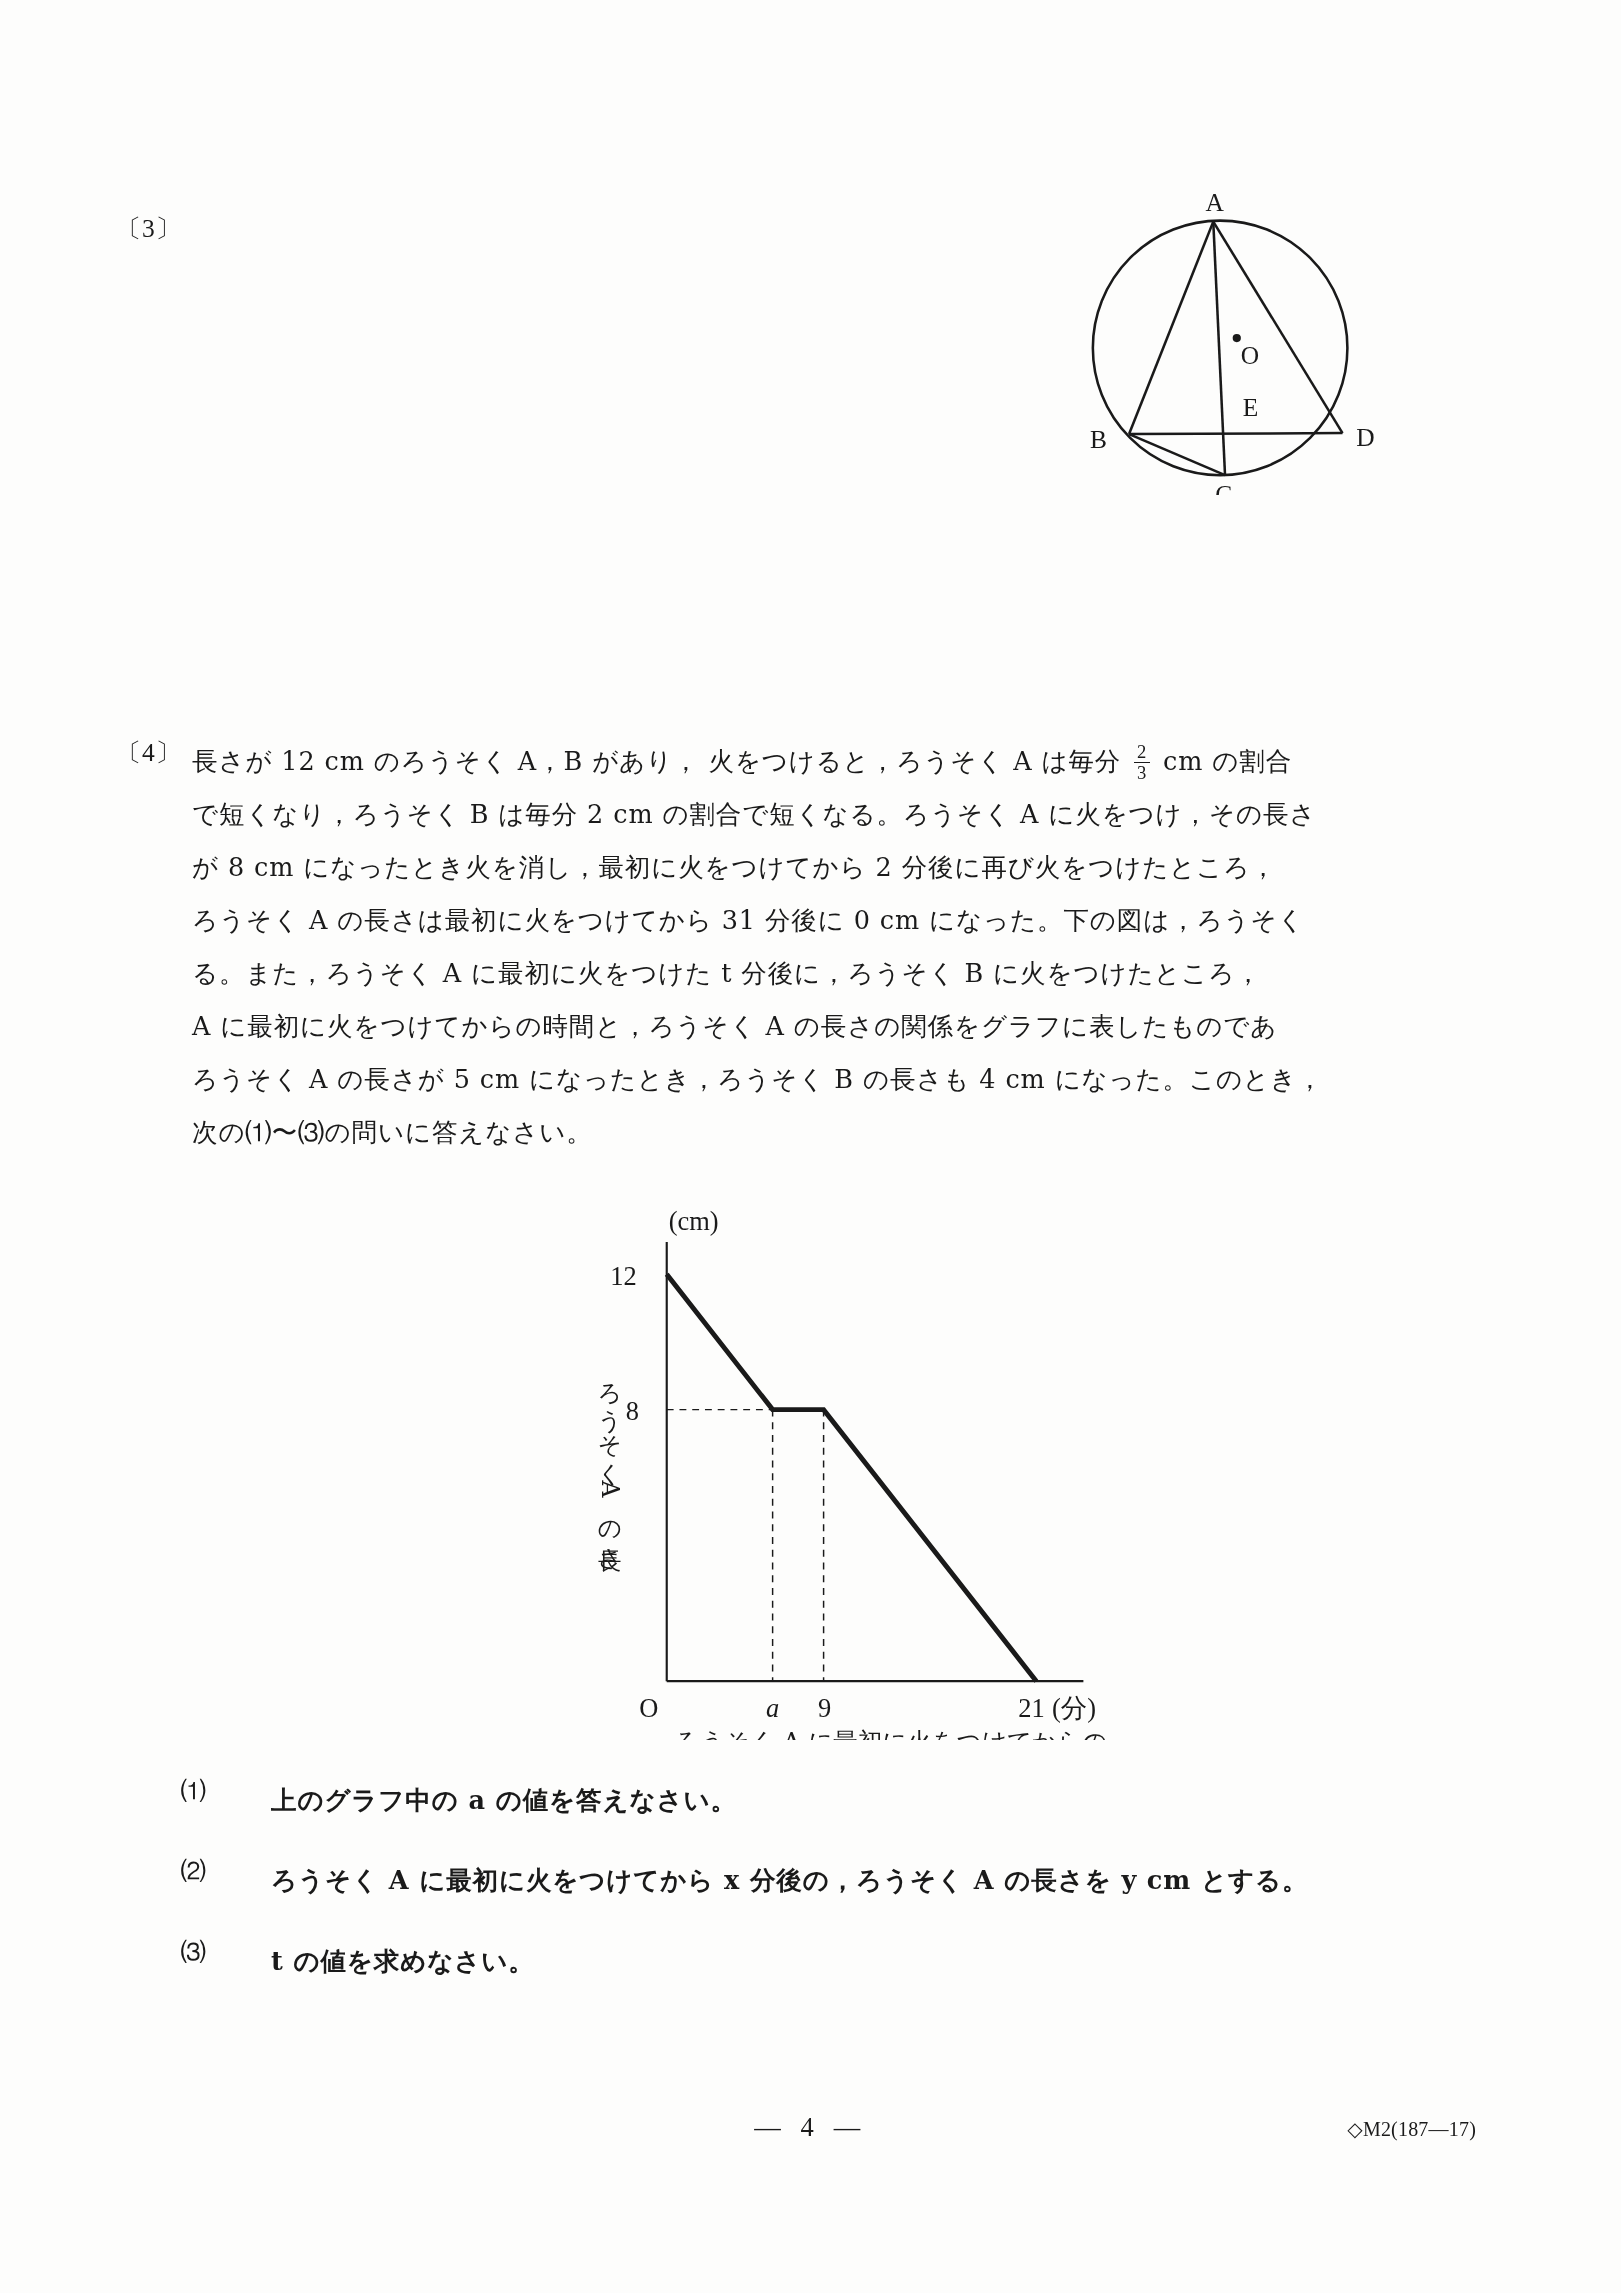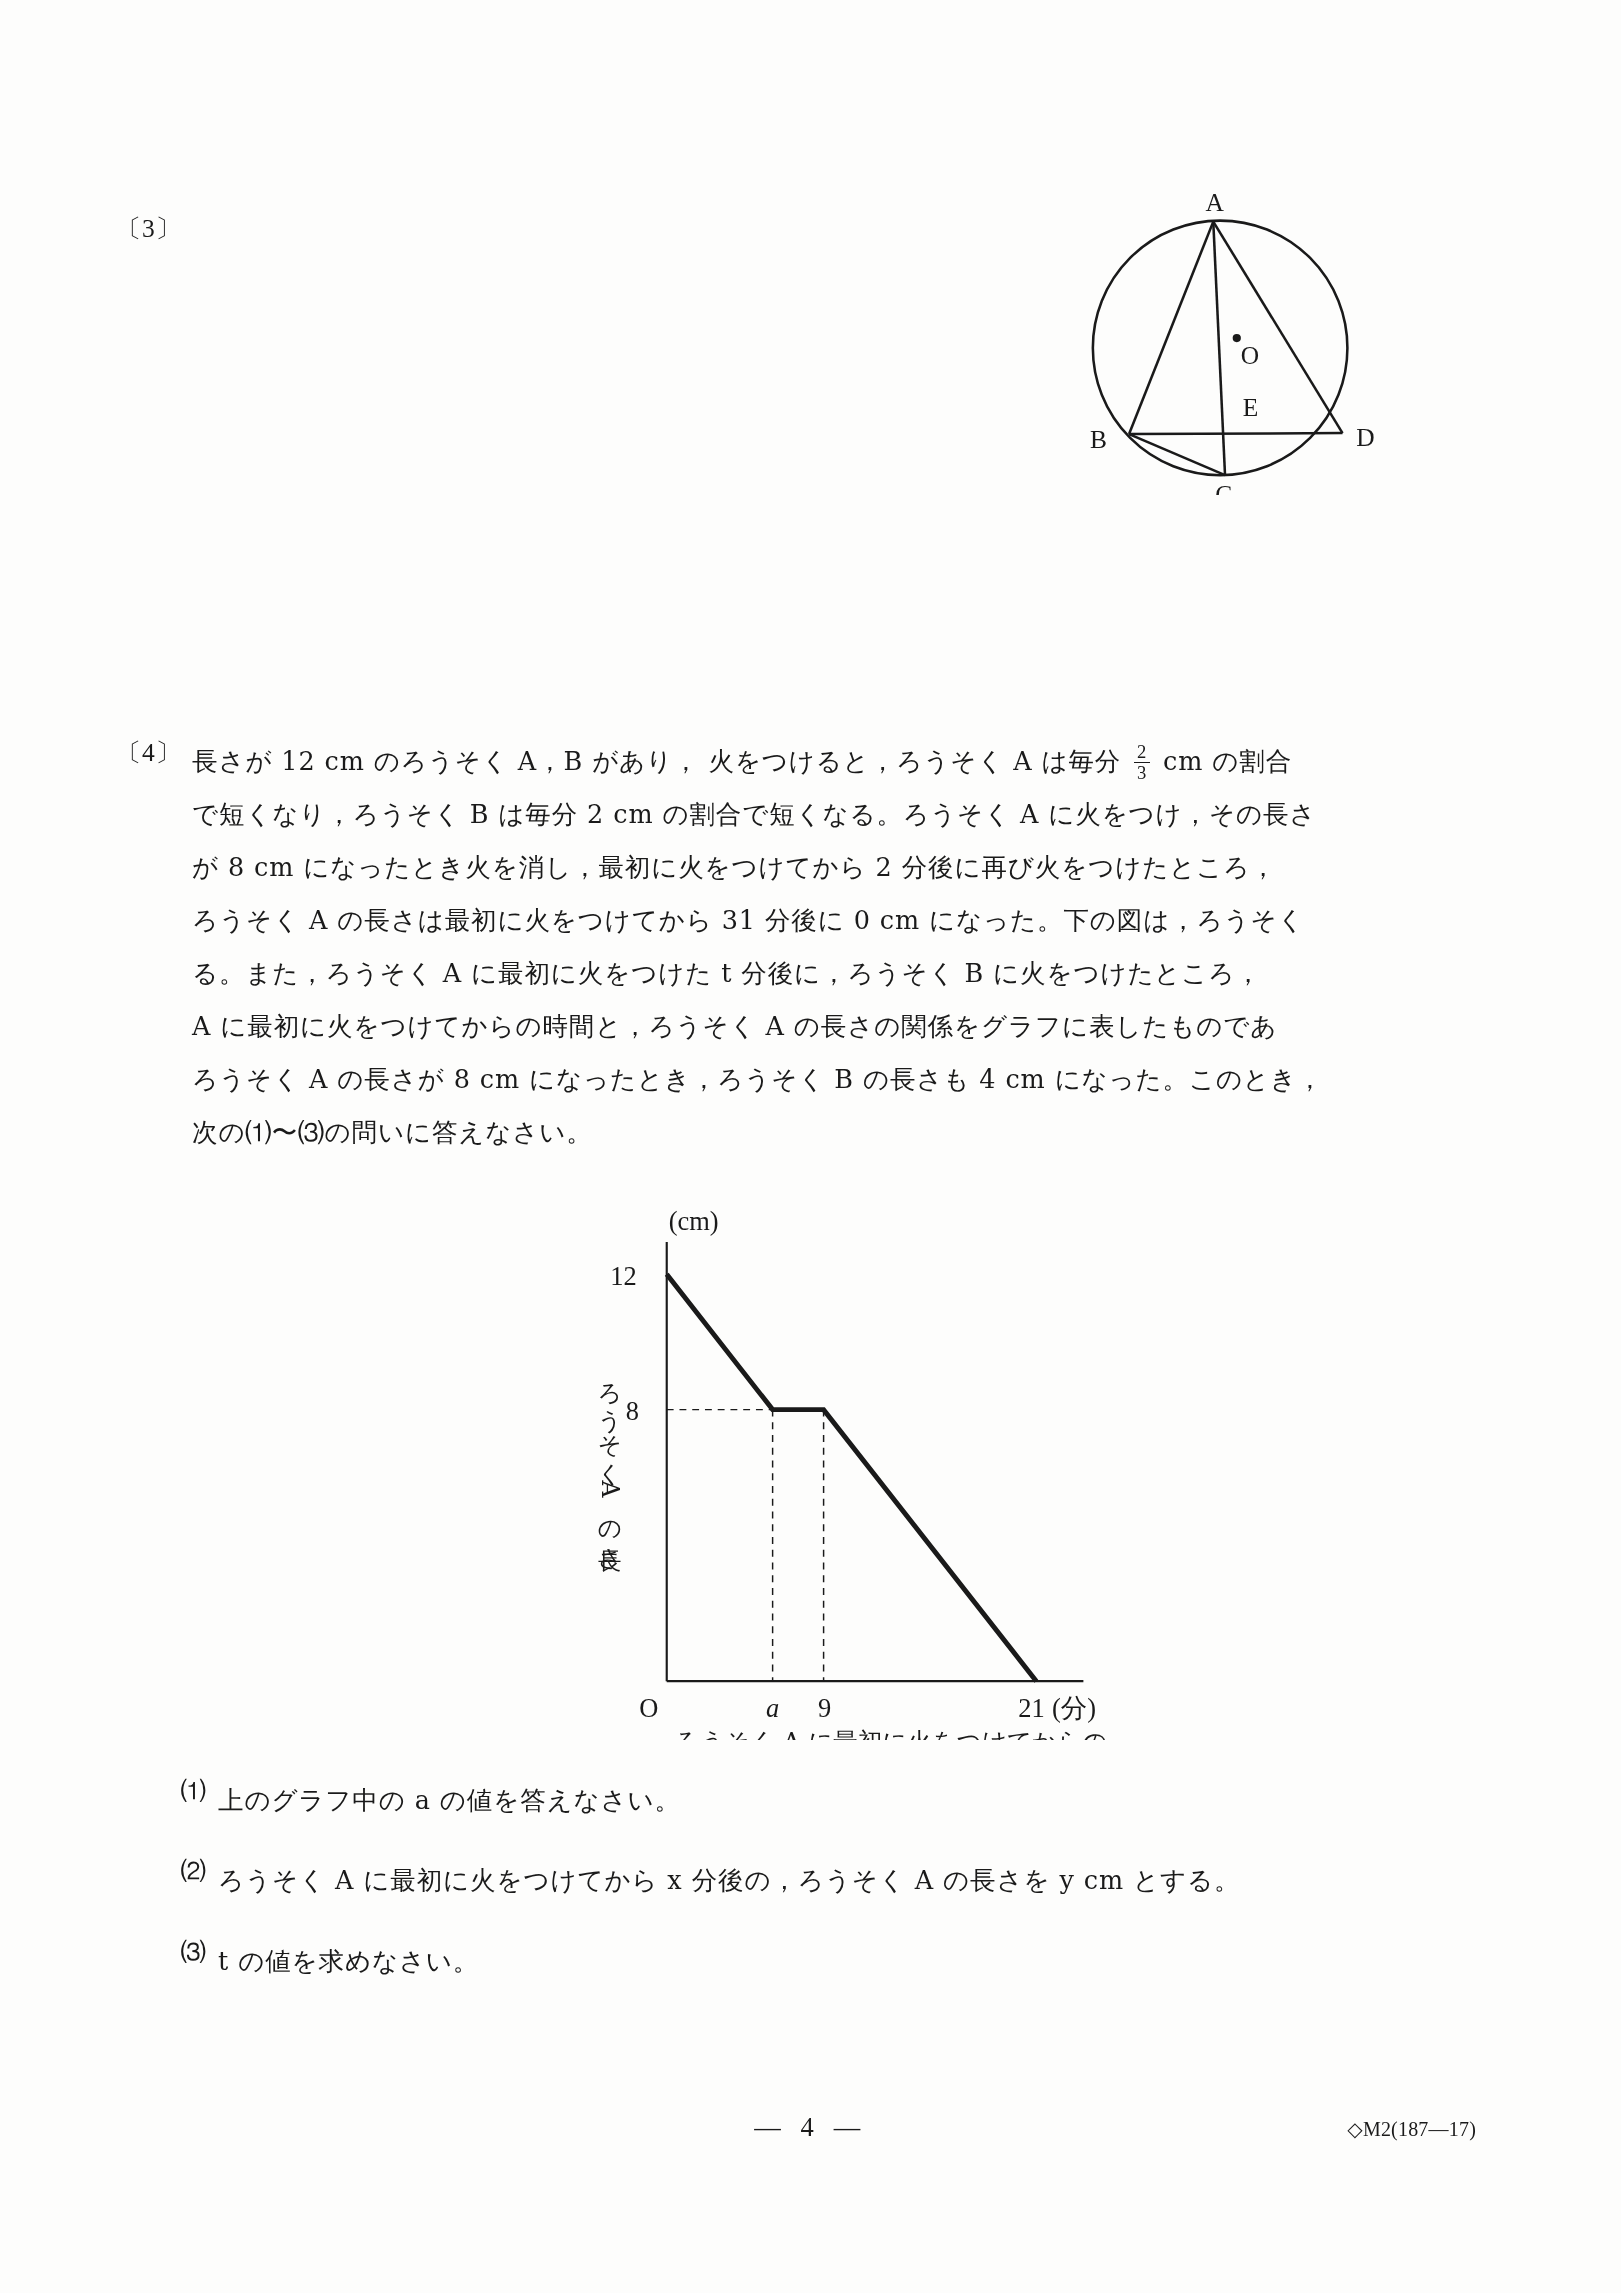--- a/index.html
+++ b/index.html
@@ -118,21 +118,22 @@
     margin-bottom: 27.4px;
   }
   .subq-label {
     position: absolute;
     left: 0;
     top: 0;
     font-size: 24.5px;
     white-space: nowrap;
   }
   .subq-body {
-    margin-left: 37px;
+    margin-left: 90px;
+    font-weight: bold;
   }
   .subq-line {
     font-size: 25.5px;
     line-height: 53px;
     letter-spacing: 0.035em;
     white-space: nowrap;
   }
   .subq-line.indent { margin-left: 21.6px; }
 
   
@@ -190,21 +191,21 @@
 
       <div class="qline jp">
         <span>長さが 12 cm のろうそく A，B があり， 火をつけると，ろうそく A は毎分 </span><span class="frac math"><span class="num">2</span><span class="den">3</span></span><span> cm の割合</span>
       </div>
 
       <div class="qline jp">で短くなり，ろうそく B は毎分 2 cm の割合で短くなる。ろうそく A に火をつけ，その長さ</div>
       <div class="qline jp">が 8 cm になったとき火を消し，最初に火をつけてから 2 分後に再び火をつけたところ，</div>
       <div class="qline jp">ろうそく A の長さは最初に火をつけてから 31 分後に 0 cm になった。下の図は，ろうそく</div>
       <div class="qline jp">る。また，ろうそく A に最初に火をつけた t 分後に，ろうそく B に火をつけたところ，</div>
       <div class="qline jp">A に最初に火をつけてからの時間と，ろうそく A の長さの関係をグラフに表したものであ</div>
-      <div class="qline jp">ろうそく A の長さが 8 cm になったとき，ろうそく B の長さも 4 cm になった。このとき，</div>
+      <div class="qline jp">ろうそく A の長さが 5 cm になったとき，ろうそく B の長さも 4 cm になった。このとき，</div>
       <div class="qline jp">次の⑴〜⑶の問いに答えなさい。</div>
     </div>
   </div>
 
   <div id="fig-graph">
     <svg width="559" height="549" viewBox="0 0 570 560" xmlns="http://www.w3.org/2000/svg">
 
       <line x1="120" y1="52" x2="120" y2="500" stroke="#1a1a1a" stroke-width="2.2"></line>
       <line x1="120" y1="500" x2="545" y2="500" stroke="#1a1a1a" stroke-width="2.2"></line>
 

